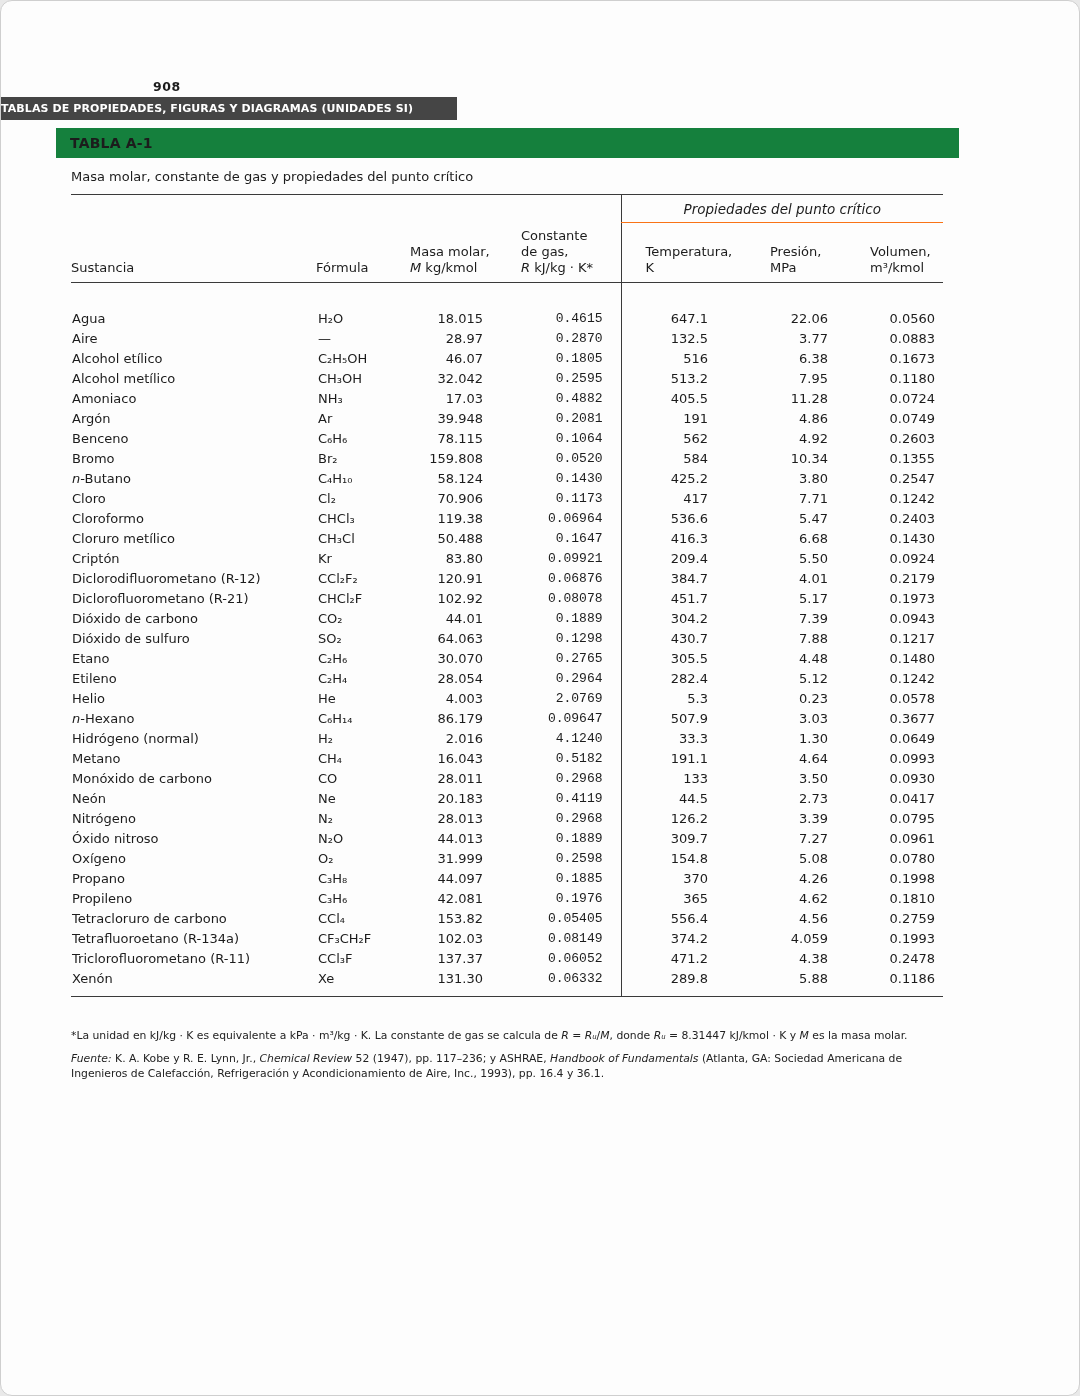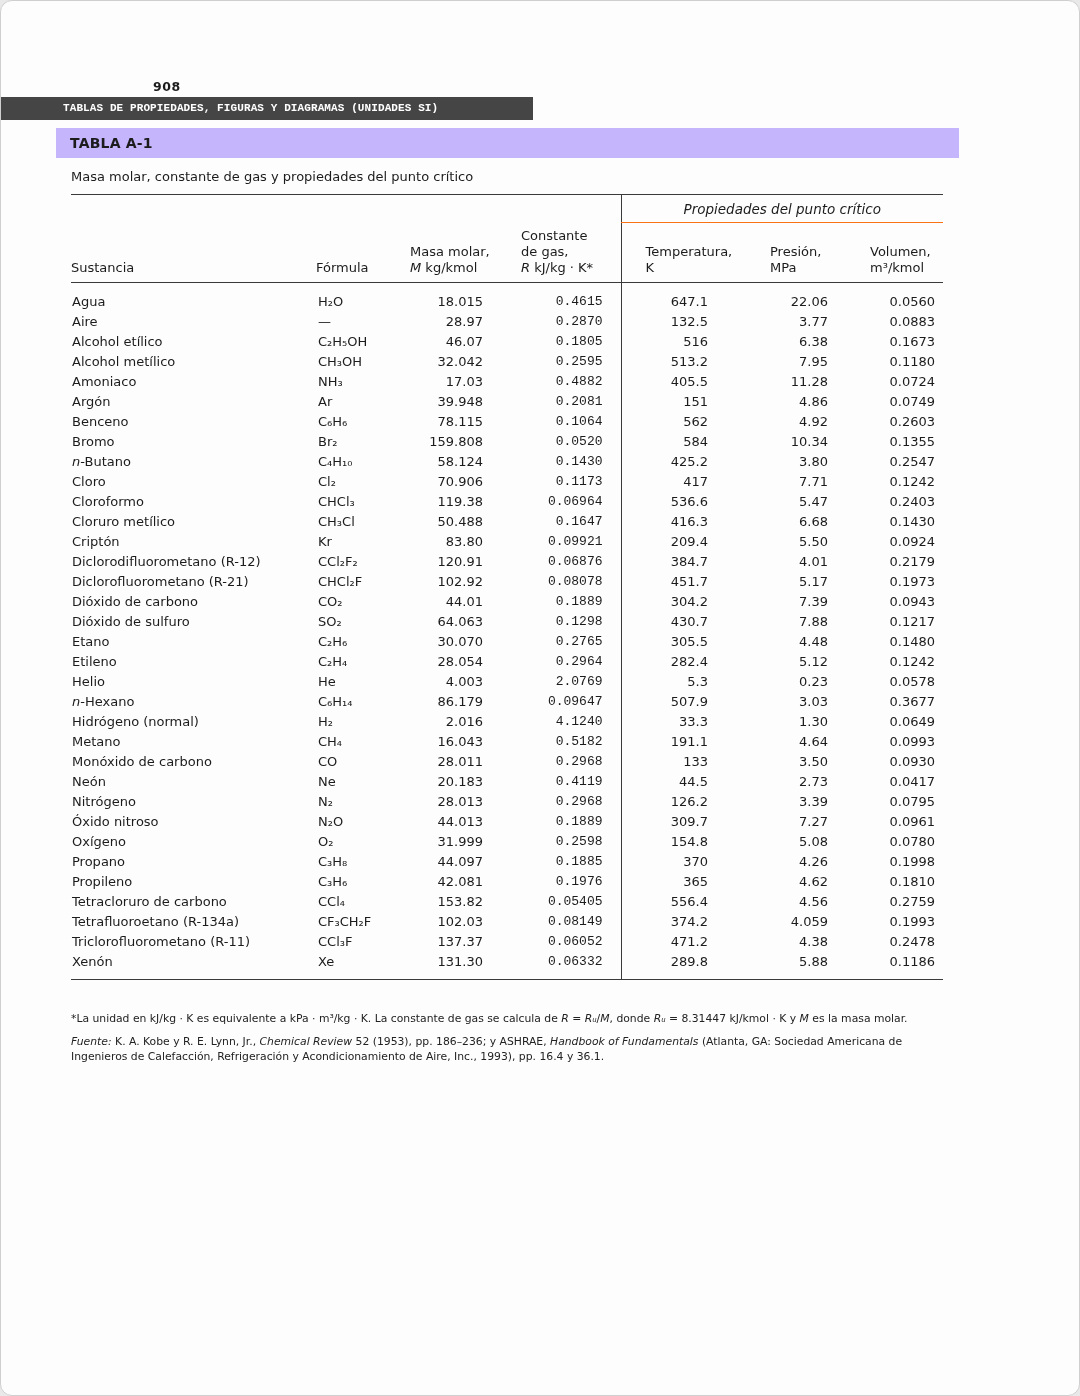--- a/index.html
+++ b/index.html
@@ -4,27 +4,27 @@
 <style>
   * { margin:0; padding:0; box-sizing:border-box; }
   html,body { background:#e9e9e9; }
   body { font-family:"DejaVu Sans", sans-serif; color:#1c1c1c; }
   .page {
     position:relative; width:1080px; height:1396px; margin:0 auto;
     background:#fdfdfd; border:1px solid #cfcfcf; border-radius:12px; overflow:hidden;
   }
   .page-number { position:absolute; top:78px; left:152px; font-size:12.5px; font-weight:bold; letter-spacing:0.5px; }
   .section-bar {
-    position:absolute; top:96px; left:0; width:532px; height:23px;
+    position:absolute; top:96px; left:0; width:456px; height:23px;
     background:#454545; color:#ffffff; font-weight:bold; font-size:11px;
-    line-height:23px; padding-left:62px; white-space:nowrap; letter-spacing:0.1px;font-family:Liberation Mono, monospace;
+    line-height:23px; white-space:nowrap; letter-spacing:0.1px;
   }
   .tabla-bar {
     position:absolute; top:127px; left:55px; width:903px; height:30px;
-    background:#c4b5fd; line-height:30px; padding-left:14px;
+    background:#15803d; line-height:30px; padding-left:14px;
     font-weight:bold; font-size:14px; letter-spacing:0.2px;
   }
   .content { position:absolute; top:168px; left:70px; width:872px; }
   .subtitle { font-size:13px; margin-bottom:10px; }
 
   table.props { border-collapse:collapse; width:872px; font-size:13px; table-layout:fixed;
     border-top:1.5px solid #3a3a3a; border-bottom:1.5px solid #3a3a3a; }
   .ital { font-style:italic; }
   th { font-weight:normal; text-align:left; vertical-align:bottom; line-height:16px; }
   .group-empty { border:none; }
@@ -35,21 +35,21 @@
   }
   tr.col-head-row th { border-bottom:1.5px solid #3a3a3a; padding-top:5px; padding-bottom:6px; }
   th.h3 { padding-left:2px; }
   th.h4 { padding-left:20px; }
   th.h5 { padding-left:24px;margin-top:48px; }
   th.h6 { padding-left:34px; }
   th.h7 { padding-left:14px; }
   .div-l { border-left:1px solid #3a3a3a; }
 
   tbody td { height:20px; line-height:20px; white-space:nowrap; overflow:hidden; }
-  tbody tr:first-child td { padding-top:9px;margin-top:29px; }
+  tbody tr:first-child td { padding-top:26px;margin-top:29px; }
   tbody tr:last-child td { padding-bottom:7px; }
   td.col1 { padding-left:1px; }
   td.col2 { padding-left:2px; }
   td.col3 { text-align:right; padding-right:18px; }
   td.col4 { text-align:right; padding-right:18px;font-family:Liberation Mono, monospace; }
   td.col5 { text-align:right; padding-right:28px; }
   td.col6 { text-align:right; padding-right:28px; }
   td.col7 { text-align:right; padding-right:8px; }
 
   .footnotes { margin-top:32px; font-size:10.8px; line-height:14.5px; color:#222; width:872px; }
@@ -165,21 +165,21 @@
             <td class="col4">0.4882</td>
             <td class="col5 div-l">405.5</td>
             <td class="col6">11.28</td>
             <td class="col7">0.0724</td>
           </tr>
           <tr>
             <td class="col1">Argón</td>
             <td class="col2">Ar</td>
             <td class="col3">39.948</td>
             <td class="col4">0.2081</td>
-            <td class="col5 div-l">151</td>
+            <td class="col5 div-l">191</td>
             <td class="col6">4.86</td>
             <td class="col7">0.0749</td>
           </tr>
           <tr>
             <td class="col1">Benceno</td>
             <td class="col2">C₆H₆</td>
             <td class="col3">78.115</td>
             <td class="col4">0.1064</td>
             <td class="col5 div-l">562</td>
             <td class="col6">4.92</td>
@@ -426,17 +426,17 @@
             <td class="col4">0.06332</td>
             <td class="col5 div-l">289.8</td>
             <td class="col6">5.88</td>
             <td class="col7">0.1186</td>
           </tr>
         </tbody>
     </table>
 
     <div class="footnotes">
       <div class="footnote"><span>*La unidad en kJ/kg · K es equivalente a kPa · m³/kg · K. La constante de gas se calcula de </span><span class="ital">R</span><span> = </span><span class="ital">Rᵤ</span><span>/</span><span class="ital">M</span><span>, donde </span><span class="ital">Rᵤ</span><span> = 8.31447 kJ/kmol · K y </span><span class="ital">M</span><span> es la masa molar.</span></div>
-      <div class="footnote"><span class="ital">Fuente:</span><span> K. A. Kobe y R. E. Lynn, Jr., </span><span class="ital">Chemical Review</span><span> 52 (1953), pp. 186–236; y ASHRAE, </span><span class="ital">Handbook of Fundamentals</span><span> (Atlanta, GA: Sociedad Americana de Ingenieros de Calefacción, Refrigeración y Acondicionamiento de Aire, Inc., 1993), pp. 16.4 y 36.1.</span></div>
+      <div class="footnote"><span class="ital">Fuente:</span><span> K. A. Kobe y R. E. Lynn, Jr., </span><span class="ital">Chemical Review</span><span> 52 (1947), pp. 117–236; y ASHRAE, </span><span class="ital">Handbook of Fundamentals</span><span> (Atlanta, GA: Sociedad Americana de Ingenieros de Calefacción, Refrigeración y Acondicionamiento de Aire, Inc., 1993), pp. 16.4 y 36.1.</span></div>
     </div>
 
   </div>
 </div>
 
 </body></html>

